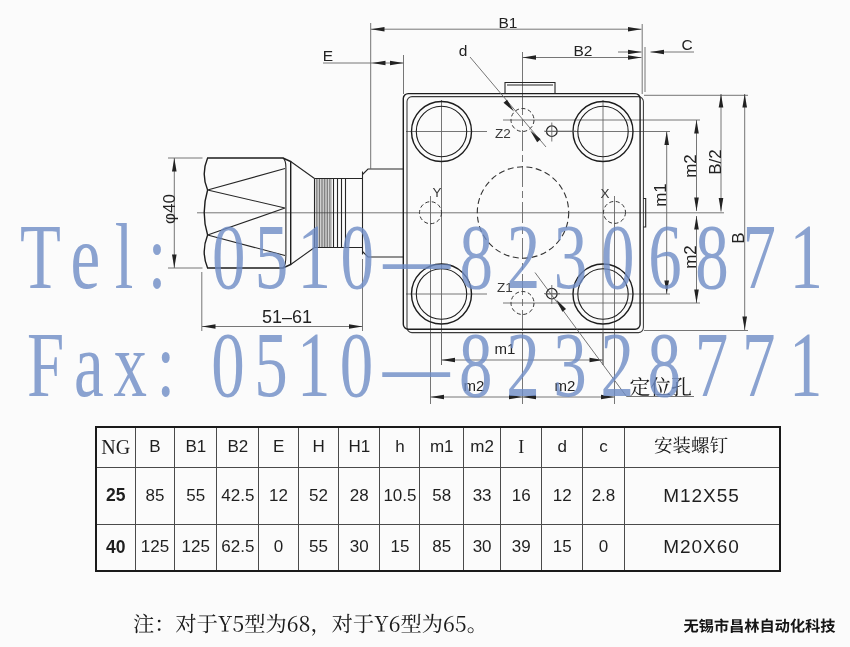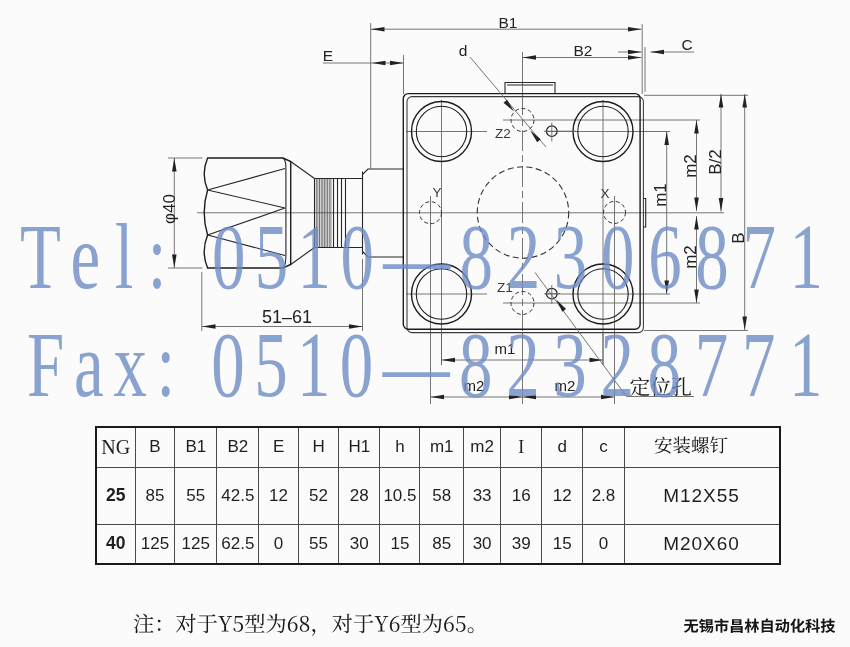--- a/index.html
+++ b/index.html
@@ -317,21 +317,21 @@
 <td class="vt">52</td>
 <td class="vt">28</td>
 <td class="">10.5</td>
 <td class="">58</td>
 <td class="">33</td>
 <td class="vt">16</td>
 <td class="">12</td>
 <td class="">2.8</td>
 <td class="or mv vt">M12X55</td>
 </tr>
-<tr class="" style="height:40px">
+<tr class="" style="height:47px">
 <td class="ol rl ob">40</td>
 <td class="ob">125</td>
 <td class="ob">125</td>
 <td class="ob">62.5</td>
 <td class="ob">0</td>
 <td class="ob vt">55</td>
 <td class="ob vt">30</td>
 <td class="ob">15</td>
 <td class="ob">85</td>
 <td class="ob">30</td>

